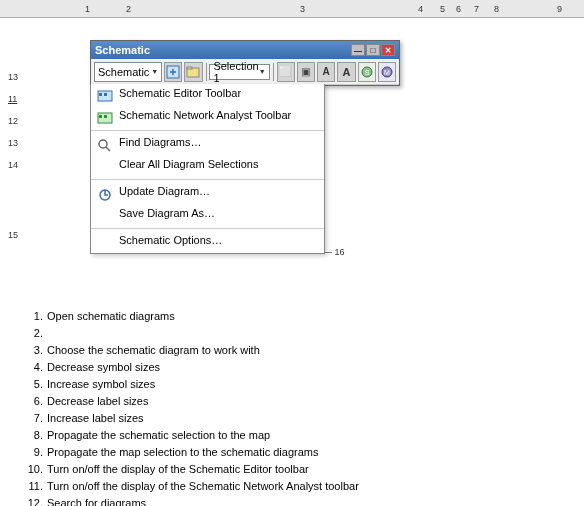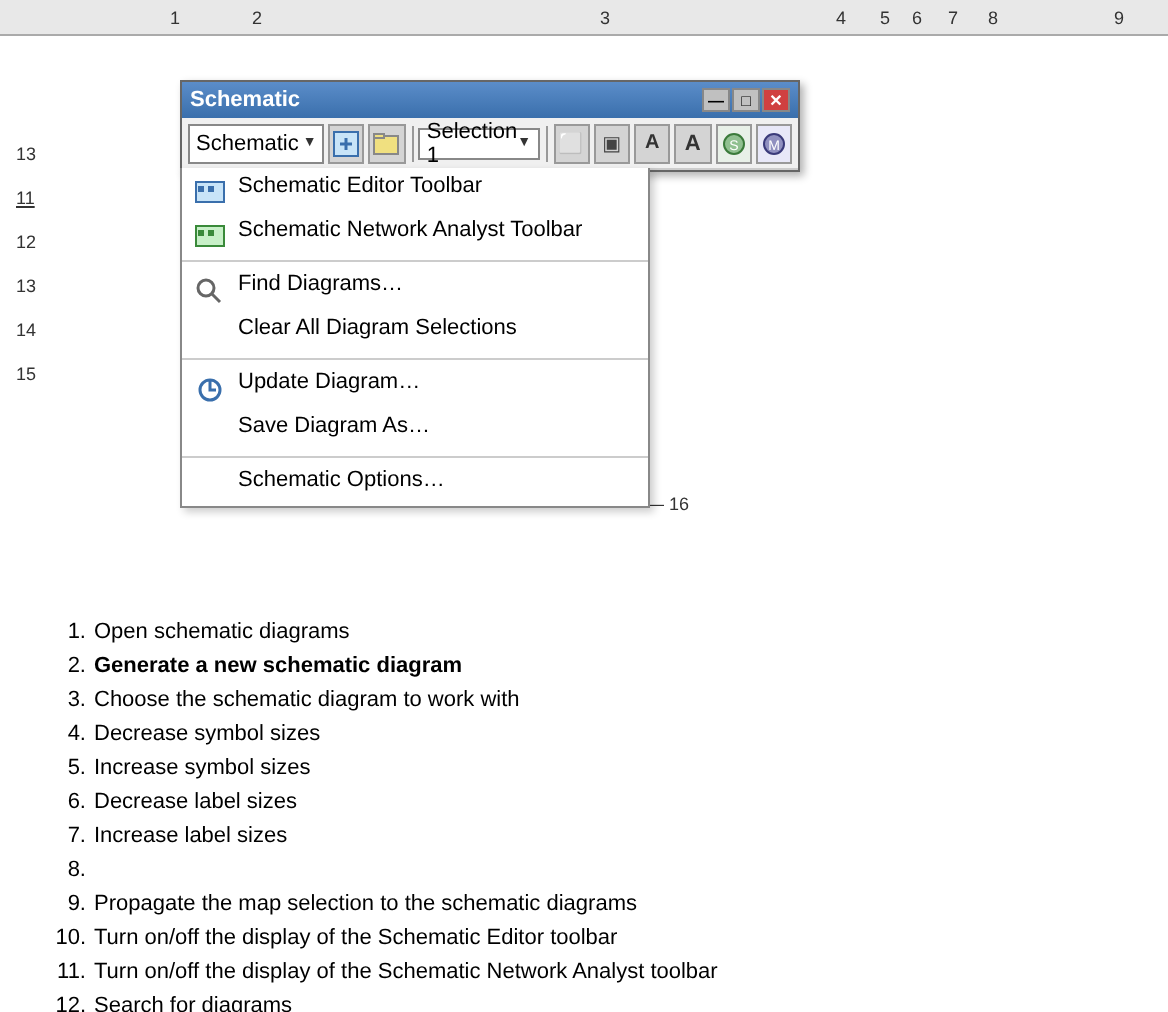--- a/index.html
+++ b/index.html
@@ -205,21 +205,21 @@
   </div>
 
   <div style="position:relative; top:18px; left:0; width:584px;">
 
     <div style="position:absolute; left:8px; top:30px;">
       <div style="font-size:9px; line-height:22px; color:#333;">13</div>
       <div style="font-size:9px; line-height:22px; color:#333;text-decoration:underline;">11</div>
       <div style="font-size:9px; line-height:22px; color:#333;">12</div>
       <div style="font-size:9px; line-height:22px; color:#333;">13</div>
       <div style="font-size:9px; line-height:22px; color:#333;">14</div>
-      <div style="font-size:9px; line-height:22px; color:#333;">15</div>
+      <div style="font-size:9px; line-height:22px; color:#333;margin-top:48px;">15</div>
     </div>
 
     <div style="position:absolute; left:42px; top:4px; width:540px;margin-left:48px;">
       <div class="schematic-window" style="width:310px;">
 
         <div class="window-titlebar">
           <span class="window-title-text">Schematic</span>
           <div class="window-controls">
             <div class="win-btn">—</div>
             <div class="win-btn">□</div>
@@ -346,21 +346,20 @@
 
     </div>
 
     <div style="position:absolute; top:272px; left:25px; right:10px;">
       <div class="list-item-line">
         <span class="list-num">1.</span>
         <span>Open schematic diagrams</span>
       </div>
       <div class="list-item-line">
         <span class="list-num">2.</span>
-        <span style="font-weight:bold;">Generate a new schematic diagram</span>
       </div>
       <div class="list-item-line">
         <span class="list-num">3.</span>
         <span>Choose the schematic diagram to work with</span>
       </div>
       <div class="list-item-line">
         <span class="list-num">4.</span>
         <span>Decrease symbol sizes</span>
       </div>
       <div class="list-item-line">
@@ -370,20 +369,21 @@
       <div class="list-item-line">
         <span class="list-num">6.</span>
         <span>Decrease label sizes</span>
       </div>
       <div class="list-item-line">
         <span class="list-num">7.</span>
         <span>Increase label sizes</span>
       </div>
       <div class="list-item-line">
         <span class="list-num">8.</span>
+        <span>Propagate the schematic selection to the map</span>
       </div>
       <div class="list-item-line">
         <span class="list-num">9.</span>
         <span>Propagate the map selection to the schematic diagrams</span>
       </div>
       <div class="list-item-line">
         <span class="list-num">10.</span>
         <span>Turn on/off the display of the Schematic Editor toolbar</span>
       </div>
       <div class="list-item-line">

